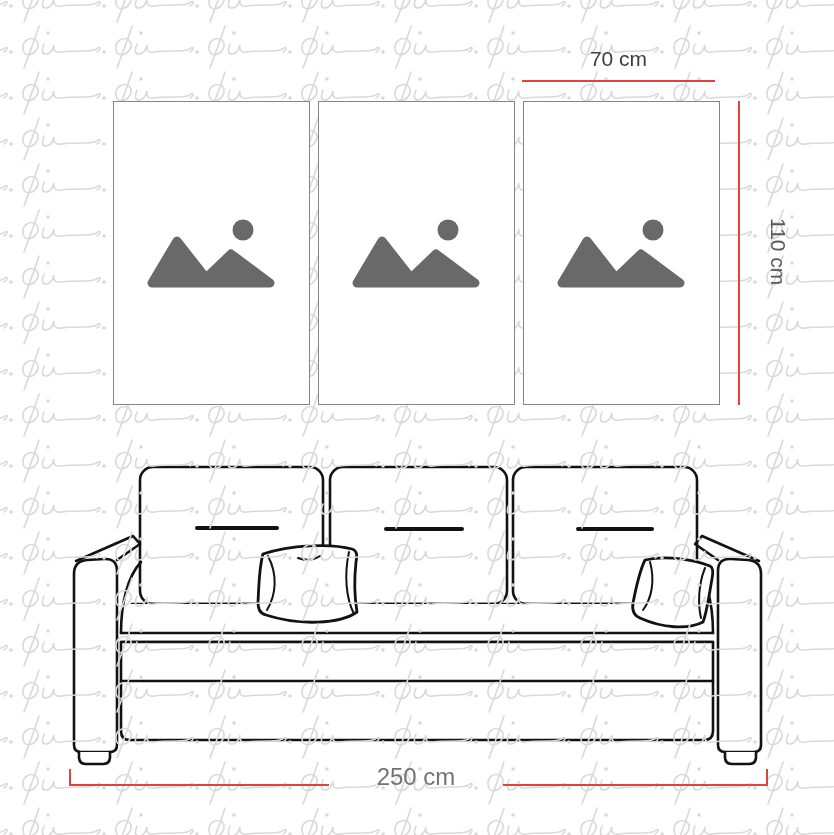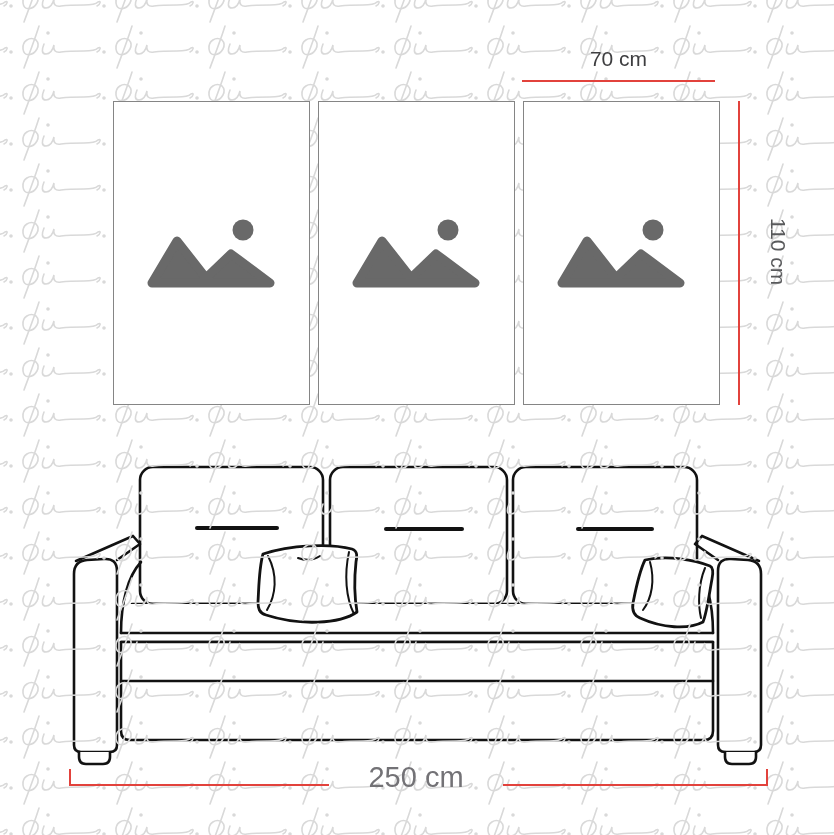--- a/index.html
+++ b/index.html
@@ -34,21 +34,21 @@
   .dim-label-top{
     position:absolute;left:522px;top:47px;width:193px;text-align:center;
     font-size:21px;line-height:24px;color:#3e3e40;
   }
   .dim-label-right{
     position:absolute;left:790px;top:218px;transform:rotate(90deg);
     transform-origin:0 0;font-size:21px;line-height:24px;color:#58595b;white-space:nowrap;
   }
   .dim-label-bottom{
     position:absolute;left:329px;top:764px;width:174px;text-align:center;
-    font-size:29px;line-height:26px;color:#737276;
+    font-size:24px;line-height:26px;color:#737276;
   }
 </style>
 </head>
 <body>
 
 <div class="stage">
 
   <svg class="layer sofa-layer" viewBox="0 0 834 835">
     <g fill="none" stroke="#121212" stroke-width="2.6" stroke-linecap="round" stroke-linejoin="round">
 

